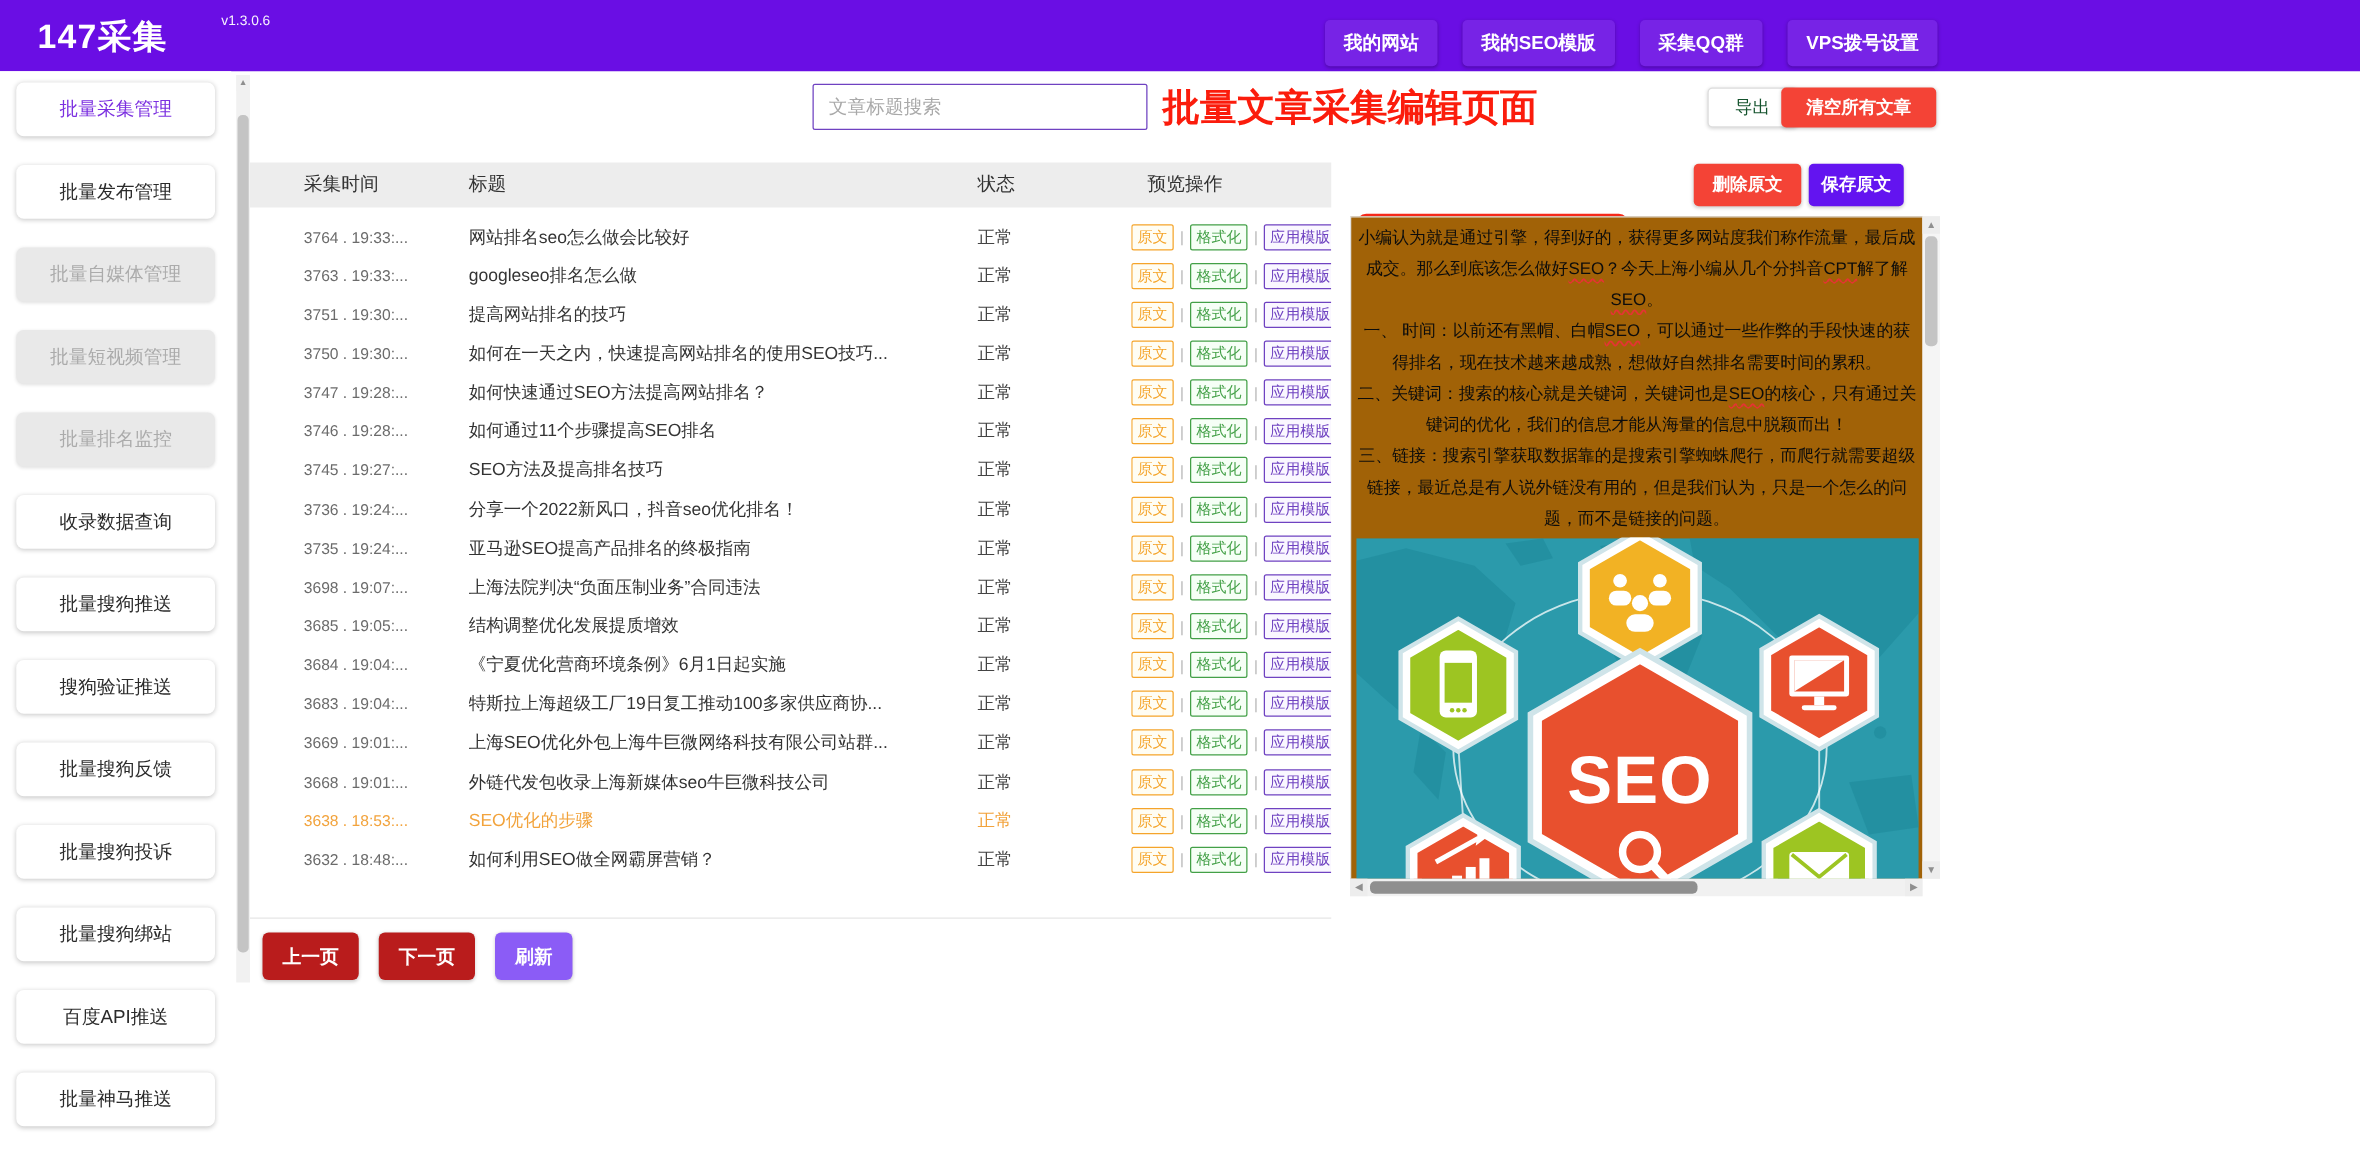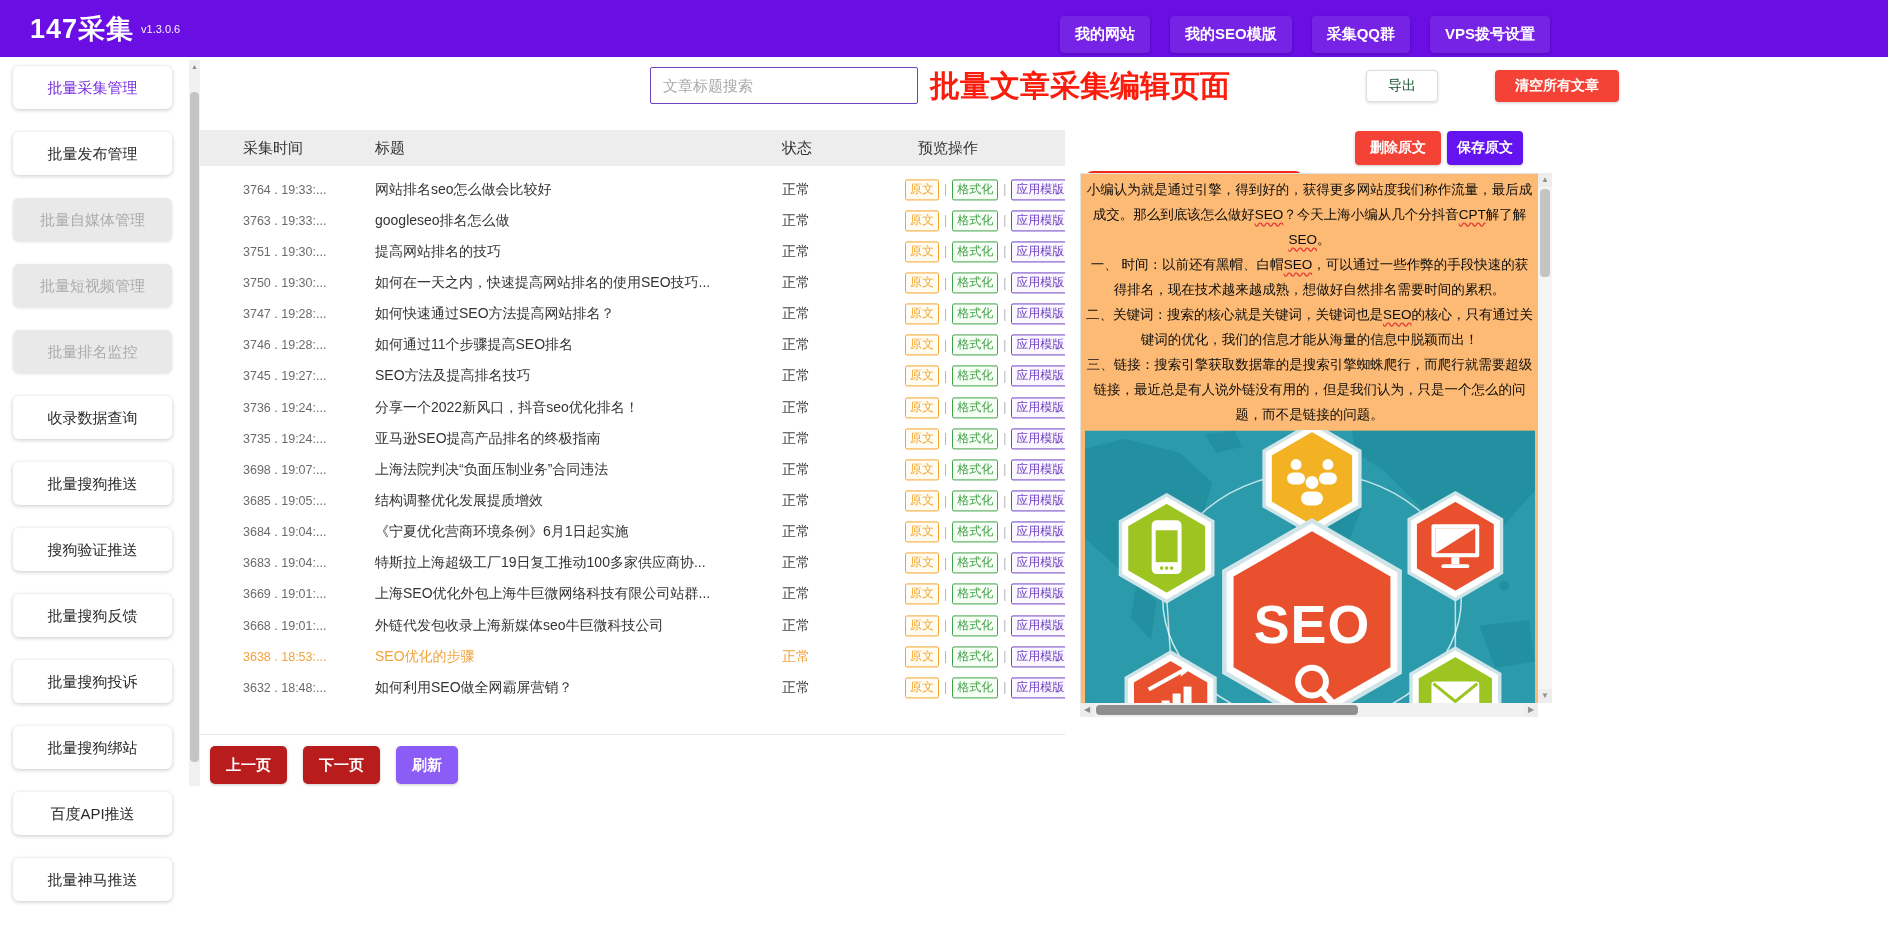--- a/index.html
+++ b/index.html
@@ -3,21 +3,21 @@
 <meta charset="utf-8">
 <style>
   * { margin:0; padding:0; box-sizing:border-box; }
   html,body { width:1888px; height:926px; overflow:hidden; background:#ffffff;
     font-family:"Liberation Sans","DejaVu Sans",sans-serif; }
   .stage { position:relative; width:1888px; height:926px; background:#fff; }
 
   
   .topbar { position:absolute; left:0; top:0; width:1888px; height:57px;
     background:#6a0ee4; display:flex; align-items:center; }
-  .logo-wrap { margin-left:30px; display:flex; align-items:center; color:#fff; }
+  .logo-wrap { margin-left:30px; display:flex; align-items:flex-start; color:#fff;gap:36px; }
   .logo { font-size:27px; font-weight:bold; letter-spacing:1px; }
   .ver { font-size:11px; margin-left:7px; opacity:.95; }
   .topnav { position:absolute; right:338px; top:0; height:69px; display:flex; align-items:center; gap:20px; }
   .topnav-item { color:#fff; font-size:15px; font-weight:bold; padding:9px 15px;
     background:rgba(255,255,255,.09); border-radius:4px; box-shadow:0 1px 3px rgba(0,0,0,.25);
     cursor:pointer; white-space:nowrap; }
 
   
   .sidebar { position:absolute; left:0; top:57px; width:185px; height:869px; background:#fff; padding:9px 13px; }
   .side-item { height:43px; line-height:43px; text-align:center; font-size:15px; color:#2b2b2b;
@@ -34,21 +34,21 @@
   
   .task-title { position:absolute; left:210px; top:74px; font-size:21px; color:#1c1c1c; }
   .search-input { position:absolute; left:650px; top:67px; width:268px; height:37px; border:1px solid #6f42c1;
     border-radius:2px; padding:0 12px; font-size:15px; color:#333; outline:none;
     font-family:"Liberation Sans","DejaVu Sans",sans-serif; }
   .search-input::placeholder { color:#a9a9a9; }
   .note-title { position:absolute; left:930px; top:66px; font-size:30px; font-weight:bold; color:#fb1c0c; white-space:nowrap; }
   .btn { border:none; cursor:pointer; font-family:inherit; }
   .btn-export { position:absolute; left:1366px; top:70px; width:72px; height:32px; background:#fff;
     border:1px solid #ddd; border-radius:4px; font-size:14px; color:#14532d; box-shadow:0 1px 3px rgba(0,0,0,.15); }
-  .btn-clear { position:absolute; left:1495px; top:70px; width:124px; height:32px; background:#f44336;
+  .btn-clear { position:absolute; left:1425px; top:70px; width:124px; height:32px; background:#f44336;
     border-radius:4px; font-size:14px; font-weight:bold; color:#fff; box-shadow:0 1px 3px rgba(0,0,0,.2); }
 
   
   .thead { position:absolute; left:200px; top:130px; width:865px; height:36px; background:#ededed; }
   .thead span { position:absolute; top:0; line-height:36px; font-size:15px; color:#333; }
   .th-time { left:43px; } .th-title { left:175px; } .th-status { left:582px; } .th-actions { left:718px; }
 
   .tbody { position:absolute; left:200px; top:174px; width:865px; height:530px; overflow:hidden; }
   .trow { position:relative; height:31.15px; cursor:pointer; }
   .trow span { position:absolute; top:50%; transform:translateY(-50%); white-space:nowrap; }
@@ -75,21 +75,21 @@
 
   
   .pv-header-box { position:absolute; left:1085px; top:123px; width:218px; height:49px;
     border:3px solid #f5291a; border-radius:8px; display:flex; align-items:center;margin-top:48px; }
   .pv-header-text { color:#f5a42a; font-size:15px; padding-left:11px; white-space:nowrap; }
   .btn-del { position:absolute; left:1355px; top:131px; width:86px; height:34px; background:#f44336;
     border-radius:4px; color:#fff; font-size:14px; font-weight:bold; box-shadow:0 1px 3px rgba(0,0,0,.2); }
   .btn-save { position:absolute; left:1447px; top:131px; width:76px; height:34px; background:#6314f0;
     border-radius:4px; color:#fff; font-size:14px; font-weight:bold; box-shadow:0 1px 3px rgba(0,0,0,.2); }
 
-  .pv-content { position:absolute; left:1080px; top:173px; width:458px; height:530px; background:#fdba74;
+  .pv-content { position:absolute; left:1080px; top:173px; width:458px; height:530px; background:#a16207;
     border-top:1px solid #e2e2e2; border-left:1px solid #e2e2e2; overflow:hidden; padding:3px 4px 0 4px; }
   .pv-p { font-size:13.5px; line-height:25px; color:#0c0c0c; text-align:center; }
   .sp { text-decoration:underline; text-decoration-style:wavy; text-decoration-color:#e53333; text-underline-offset:3px; }
   .pv-img { width:450px; margin:3px auto 0 auto; display:block; }
 
   
   .vscroll-pv { position:absolute; left:1538px; top:173px; width:14px; height:530px; background:#f5f5f5; }
   .vscroll-pv .arr { position:absolute; left:0; width:14px; height:14px; font-size:8px; color:#8f8f8f;
     text-align:center; line-height:14px; background:#ededed; }
   .vscroll-pv .thumb { position:absolute; left:2px; top:16px; width:10px; height:88px; background:#c4c4c4; border-radius:4px; }

